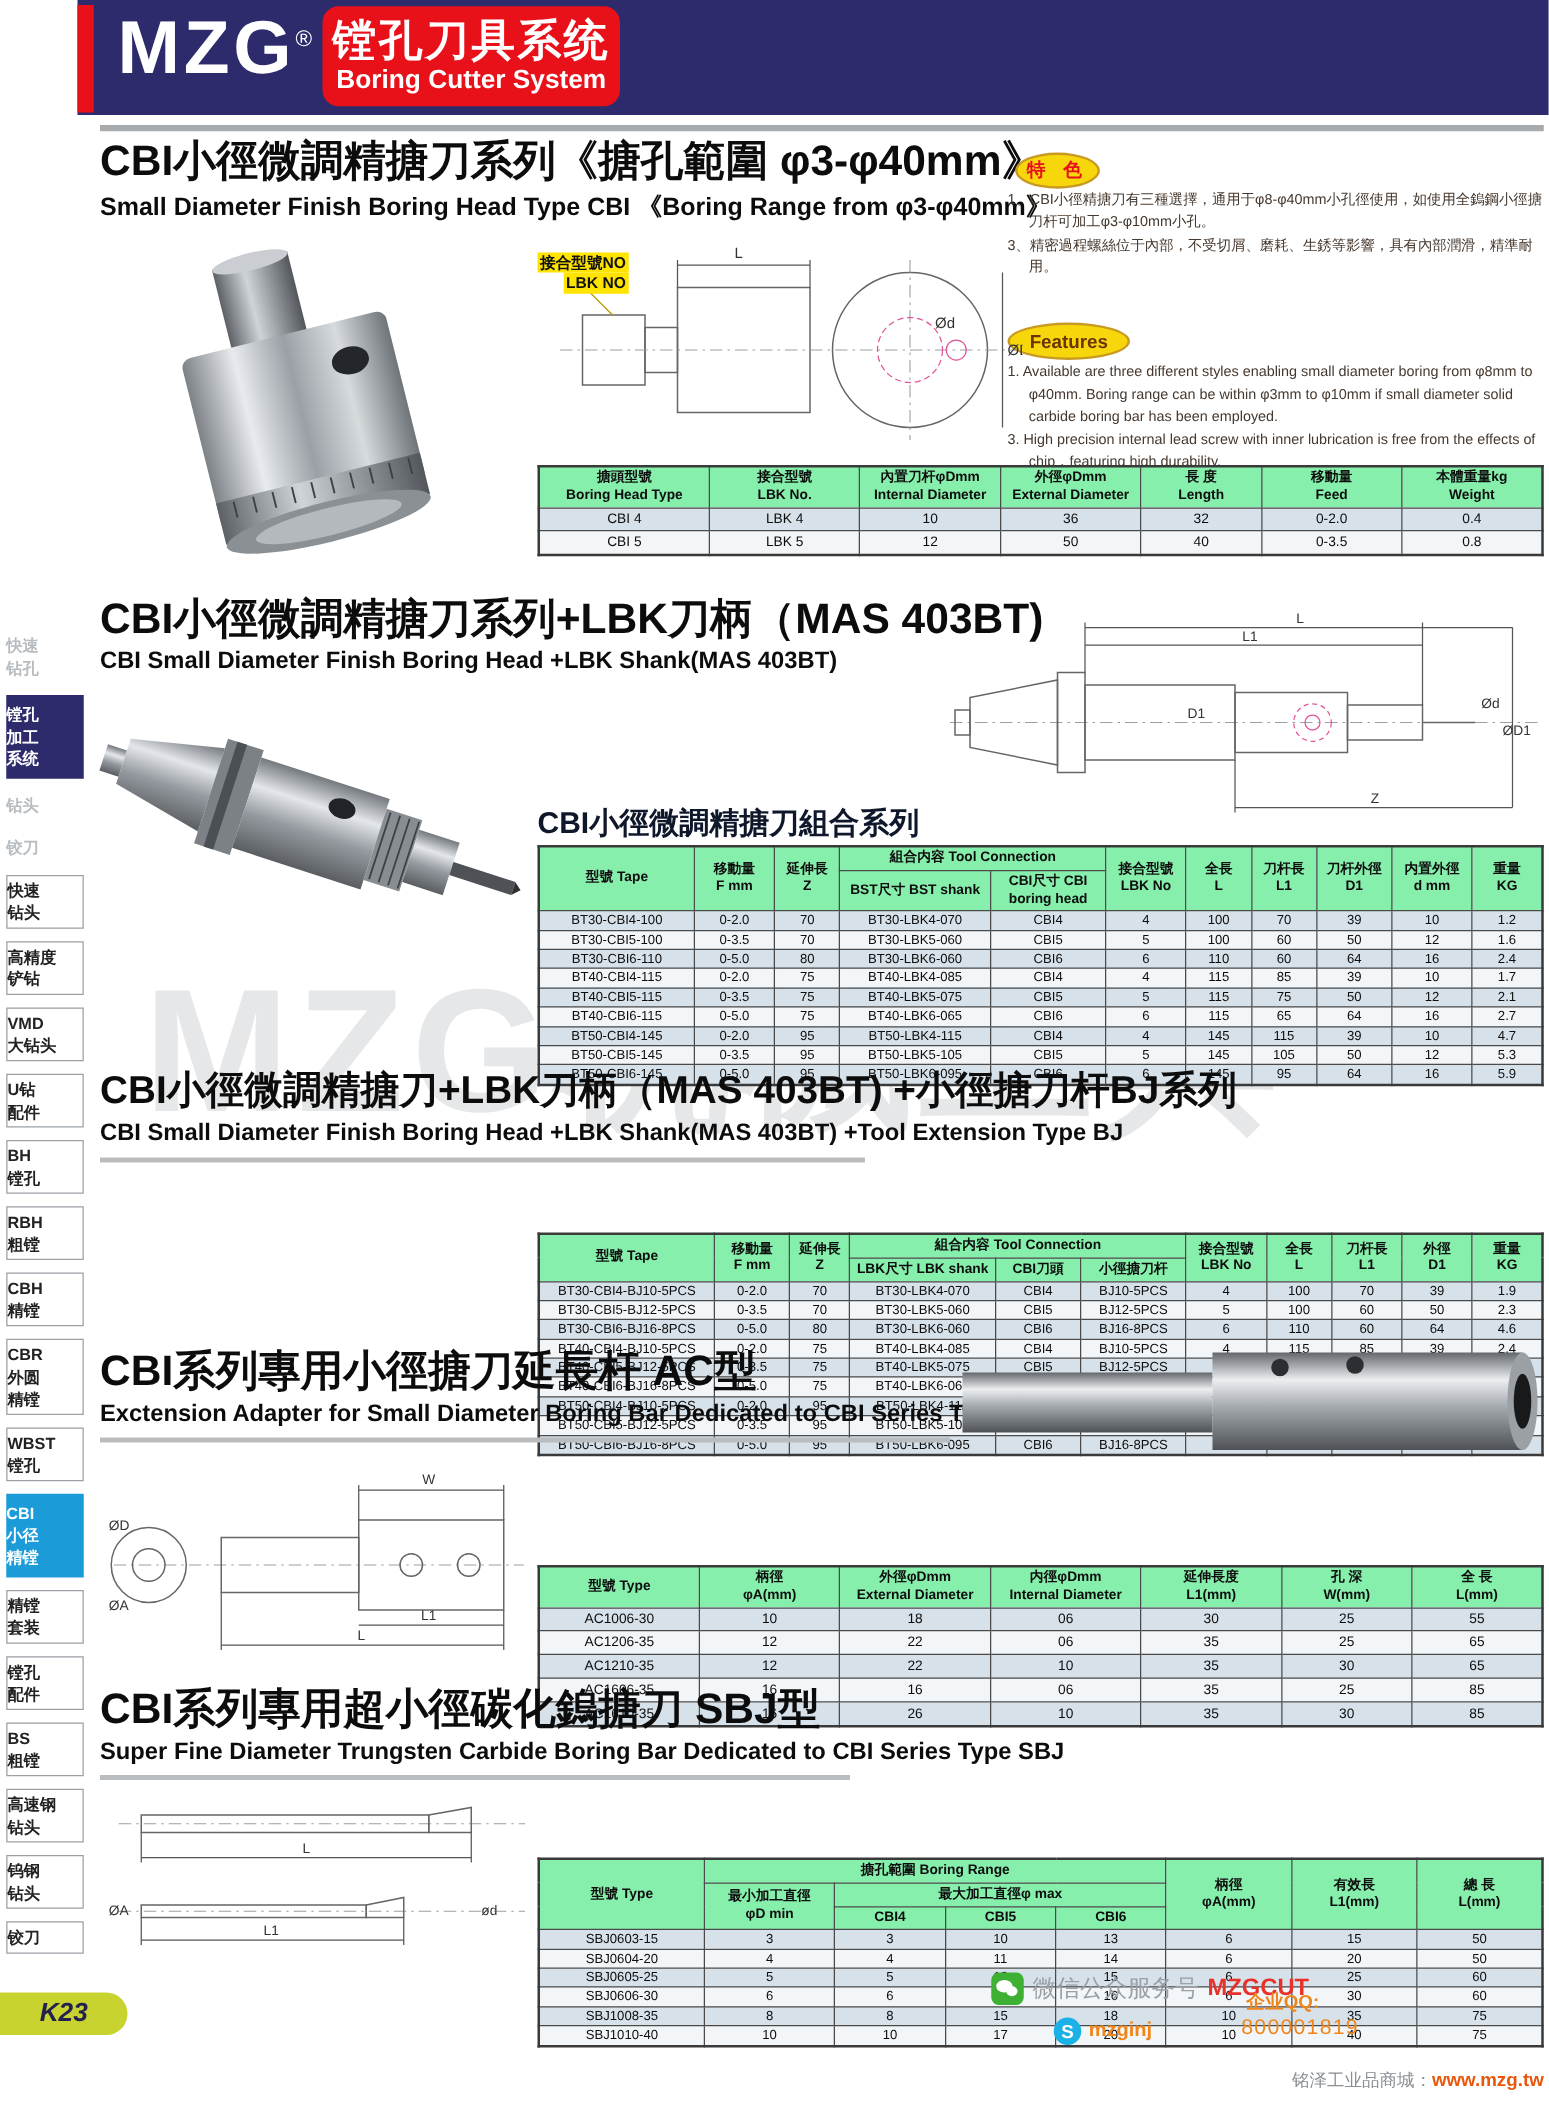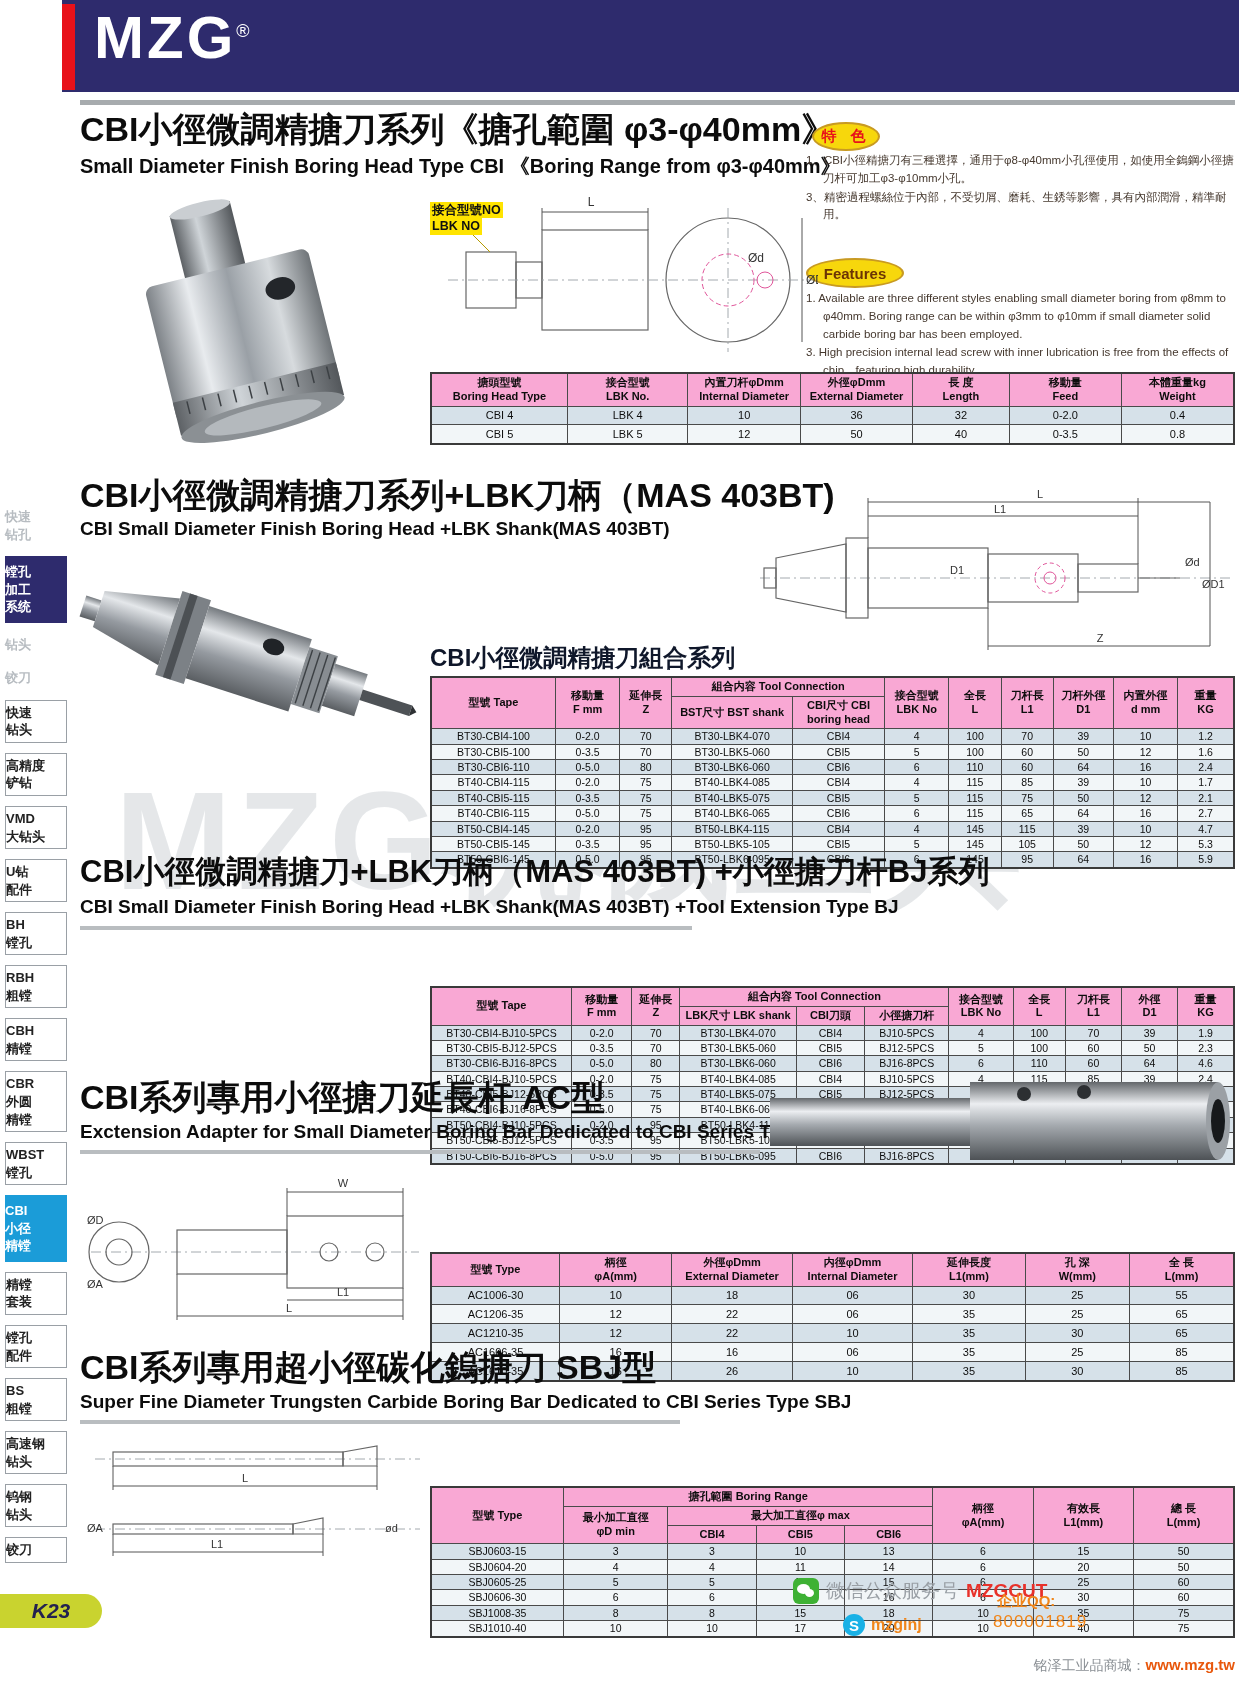--- a/index.html
+++ b/index.html
@@ -34,33 +34,33 @@
   .badge{position:absolute;border:2px solid #c89a22;background:#f7d70c;border-radius:50%;
          display:flex;align-items:center;justify-content:center;font-weight:bold;}
   .badge.zh{color:#e8111a;font-size:15px;letter-spacing:5px;}
   .badge.en{color:#6b3405;font-size:15px;}
   .feat-list{position:absolute;width:432px;font-size:11.5px;color:#45382e;}
   .feat-list .li{padding-left:17px;text-indent:-17px;line-height:1.55;margin-bottom:1px;}
 
   
   .tbl{position:absolute;width:805px;}
   .tbl table{border-collapse:collapse;width:100%;table-layout:fixed;border:2px solid #3a3a3a;}
-  .tbl th{background:#f9a8d4;font-weight:bold;font-size:11px;line-height:1.25;border:1px solid #4a4a4a;padding:2px 1px;color:#0d0d0d;text-align:center;}
+  .tbl th{background:#86efac;font-weight:bold;font-size:11px;line-height:1.25;border:1px solid #4a4a4a;padding:2px 1px;color:#0d0d0d;text-align:center;}
   .tbl td{font-size:10.5px;border:1px solid #4a4a4a;text-align:center;padding:1px 0;line-height:1.18;color:#0d0d0d;}
   .tbl tbody tr:nth-child(odd){background:#d6e1e9;}
   .tbl tbody tr:nth-child(even){background:#f2f6f8;}
   .tbl.roomy td{padding:2.5px 0;font-size:11px;}
 
   .sublabel{position:absolute;font-size:24px;font-weight:bold;color:#0f172a;}
 
   .watermark{position:absolute;left:115px;top:748px;font-size:140px;font-weight:bold;color:#ccd1d5;opacity:.5;letter-spacing:6px;white-space:nowrap;}
 
   
   .fig{position:absolute;}
-  .ylabel{position:absolute;left:2px;top:12px;font-size:12.5px;font-weight:bold;color:#111;line-height:1.3;}
+  .ylabel{position:absolute;left:2px;top:12px;font-size:12.5px;font-weight:bold;color:#111;line-height:1.3;text-align:right;}
   .ylabel span{background:#ffe400;display:inline-block;padding:0 2px;}
 
   
   .page-badge{position:absolute;left:0;top:1594px;width:102px;height:34px;background:#c9d32f;border-radius:0 17px 17px 0;
               display:flex;align-items:center;justify-content:center;font-size:21px;font-weight:bold;color:#23224f;font-style:italic;}
   .wechat-row{position:absolute;left:793px;top:1578px;display:flex;align-items:center;gap:7px;}
   .wechat-icon{width:26px;height:26px;background:#3eb134;border-radius:6px;position:relative;}
   .wechat-icon:before{content:"";position:absolute;left:4px;top:6px;width:13px;height:10px;background:#fff;border-radius:50%;}
   .wechat-icon:after{content:"";position:absolute;left:12px;top:11px;width:9px;height:8px;background:#fff;border-radius:50%;}
   .wechat-label{font-size:19px;color:#9aa0a6;}
@@ -76,20 +76,24 @@
   .mall-url{font-size:15px;font-weight:bold;color:#e8570c;}
 
   svg text{font-family:"Liberation Sans",sans-serif;}
 </style>
 </head>
 <body>
 
 <div class="header">
   <div class="header-accent"></div>
   <div class="logo"><span>MZG</span><span class="reg">®</span></div>
+  <div class="title-box">
+    <div class="title-zh">镗孔刀具系统</div>
+    <div class="title-en">Boring Cutter System</div>
+  </div>
 </div>
 <div class="top-rule"></div>
 
 <div class="sidebar">
     <div class="sb-item muted">快速<br>钻孔</div>
     <div class="sb-item navy">镗孔<br>加工<br>系统</div>
     <div class="sb-item muted">钻头</div>
     <div class="sb-item muted">铰刀</div>
     <div class="sb-item box">快速<br>钻头</div>
     <div class="sb-item box">高精度<br>铲钻</div>

